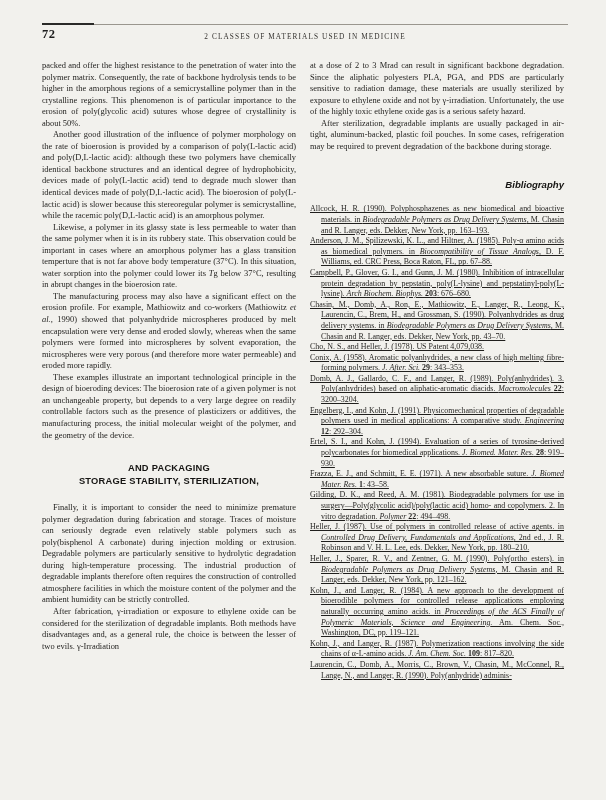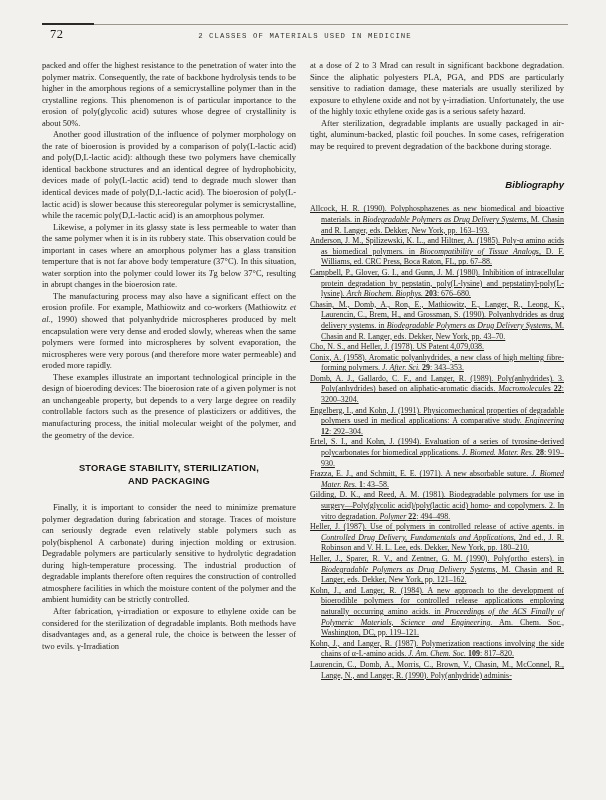--- a/index.html
+++ b/index.html
@@ -22,30 +22,30 @@
     position:relative;
     border-top:1px solid #9a968e;
     padding-top:3px;
     height:18px;
     margin-bottom:14px;
   }
   .runhead .boldbar{
     position:absolute;top:-2.5px;left:0;width:52px;height:2.5px;background:#2a2a28;
   }
   .pageno{
-    position:absolute;left:8px;top:2px;
-    font-weight:normal;font-size:12.5px;letter-spacing:.5px;
+    position:absolute;left:0;top:2px;
+    font-weight:bold;font-size:12.5px;letter-spacing:.5px;
   }
   .chapterhead{
     text-align:center;
     font-size:7.3px;
     letter-spacing:1.1px;
     color:#33312e;
     padding-top:4px;
-    font-family:Liberation Mono, monospace;
+    font-family:Liberation Serif, serif;
   }
   
   .cols{display:flex;gap:14px;}
   .col{width:254px;}
   .para{
     font-size:8.45px;
     line-height:11.55px;
     text-align:justify;
     text-indent:11px;
     margin:0;
@@ -97,22 +97,22 @@
   <div class="cols">
 
     <div class="col">
       <p class="para noindent">packed and offer the highest resistance to the penetration of water into the polymer matrix. Consequently, the rate of backbone hydrolysis tends to be higher in the amorphous regions of a semicrystalline polymer than in the crystalline regions. This phenomenon is of particular importance to the erosion of poly(glycolic acid) sutures whose degree of crystallinity is about 50%.</p>
       <p class="para">Another good illustration of the influence of polymer morphology on the rate of bioerosion is provided by a comparison of poly(L-lactic acid) and poly(D,L-lactic acid): although these two polymers have chemically identical backbone structures and an identical degree of hydrophobicity, devices made of poly(L-lactic acid) tend to degrade much slower than identical devices made of poly(D,L-lactic acid). The bioerosion of poly(L-lactic acid) is slower because this stereoregular polymer is semicrystalline, while the racemic poly(D,L-lactic acid) is an amorphous polymer.</p>
       <p class="para">Likewise, a polymer in its glassy state is less permeable to water than the same polymer when it is in its rubbery state. This observation could be important in cases where an amorphous polymer has a glass transition temperture that is not far above body temperature (37°C). In this situation, water sorption into the polymer could lower its <i>T</i>g below 37°C, resulting in abrupt changes in the bioerosion rate.</p>
       <p class="para">The manufacturing process may also have a significant effect on the erosion profile. For example, Mathiowitz and co-workers (Mathiowitz <i>et al.</i>, 1990) showed that polyanhydride microspheres produced by melt encapsulation were very dense and eroded slowly, whereas when the same polymers were formed into microspheres by solvent evaporation, the microspheres were very porous (and therefore more water permeable) and eroded more rapidly.</p>
       <p class="para">These examples illustrate an important technological principle in the design of bioeroding devices: The bioerosion rate of a given polymer is not an unchangeable property, but depends to a very large degree on readily controllable factors such as the presence of plasticizers or additives, the manufacturing process, the initial molecular weight of the polymer, and the geometry of the device.</p>
 
       <div class="sechead">
+        <div>AND PACKAGING</div>
         <div>STORAGE STABILITY, STERILIZATION,</div>
-        <div>AND PACKAGING</div>
       </div>
 
       <p class="para">Finally, it is important to consider the need to minimize premature polymer degradation during fabrication and storage. Traces of moisture can seriously degrade even relatively stable polymers such as poly(bisphenol A carbonate) during injection molding or extrusion. Degradable polymers are particularly sensitive to hydrolytic degradation during high-temperature processing. The industrial production of degradable implants therefore often requires the construction of controlled atmosphere facilities in which the moisture content of the polymer and the ambient humidity can be strictly controlled.</p>
       <p class="para">After fabrication, γ-irradiation or exposure to ethylene oxide can be considered for the sterilization of degradable implants. Both methods have disadvantages and, as a general rule, the choice is between the lesser of two evils. γ-Irradiation</p>
     </div>
 
     <div class="col">
       <p class="para noindent">at a dose of 2 to 3 Mrad can result in significant backbone degradation. Since the aliphatic polyesters PLA, PGA, and PDS are particularly sensitive to radiation damage, these materials are usually sterilized by exposure to ethylene oxide and not by γ-irradiation. Unfortunately, the use of the highly toxic ethylene oxide gas is a serious safety hazard.</p>
       <p class="para">After sterilization, degradable implants are usually packaged in air-tight, aluminum-backed, plastic foil pouches. In some cases, refrigeration may be required to prevent degradation of the backbone during storage.</p>
 

